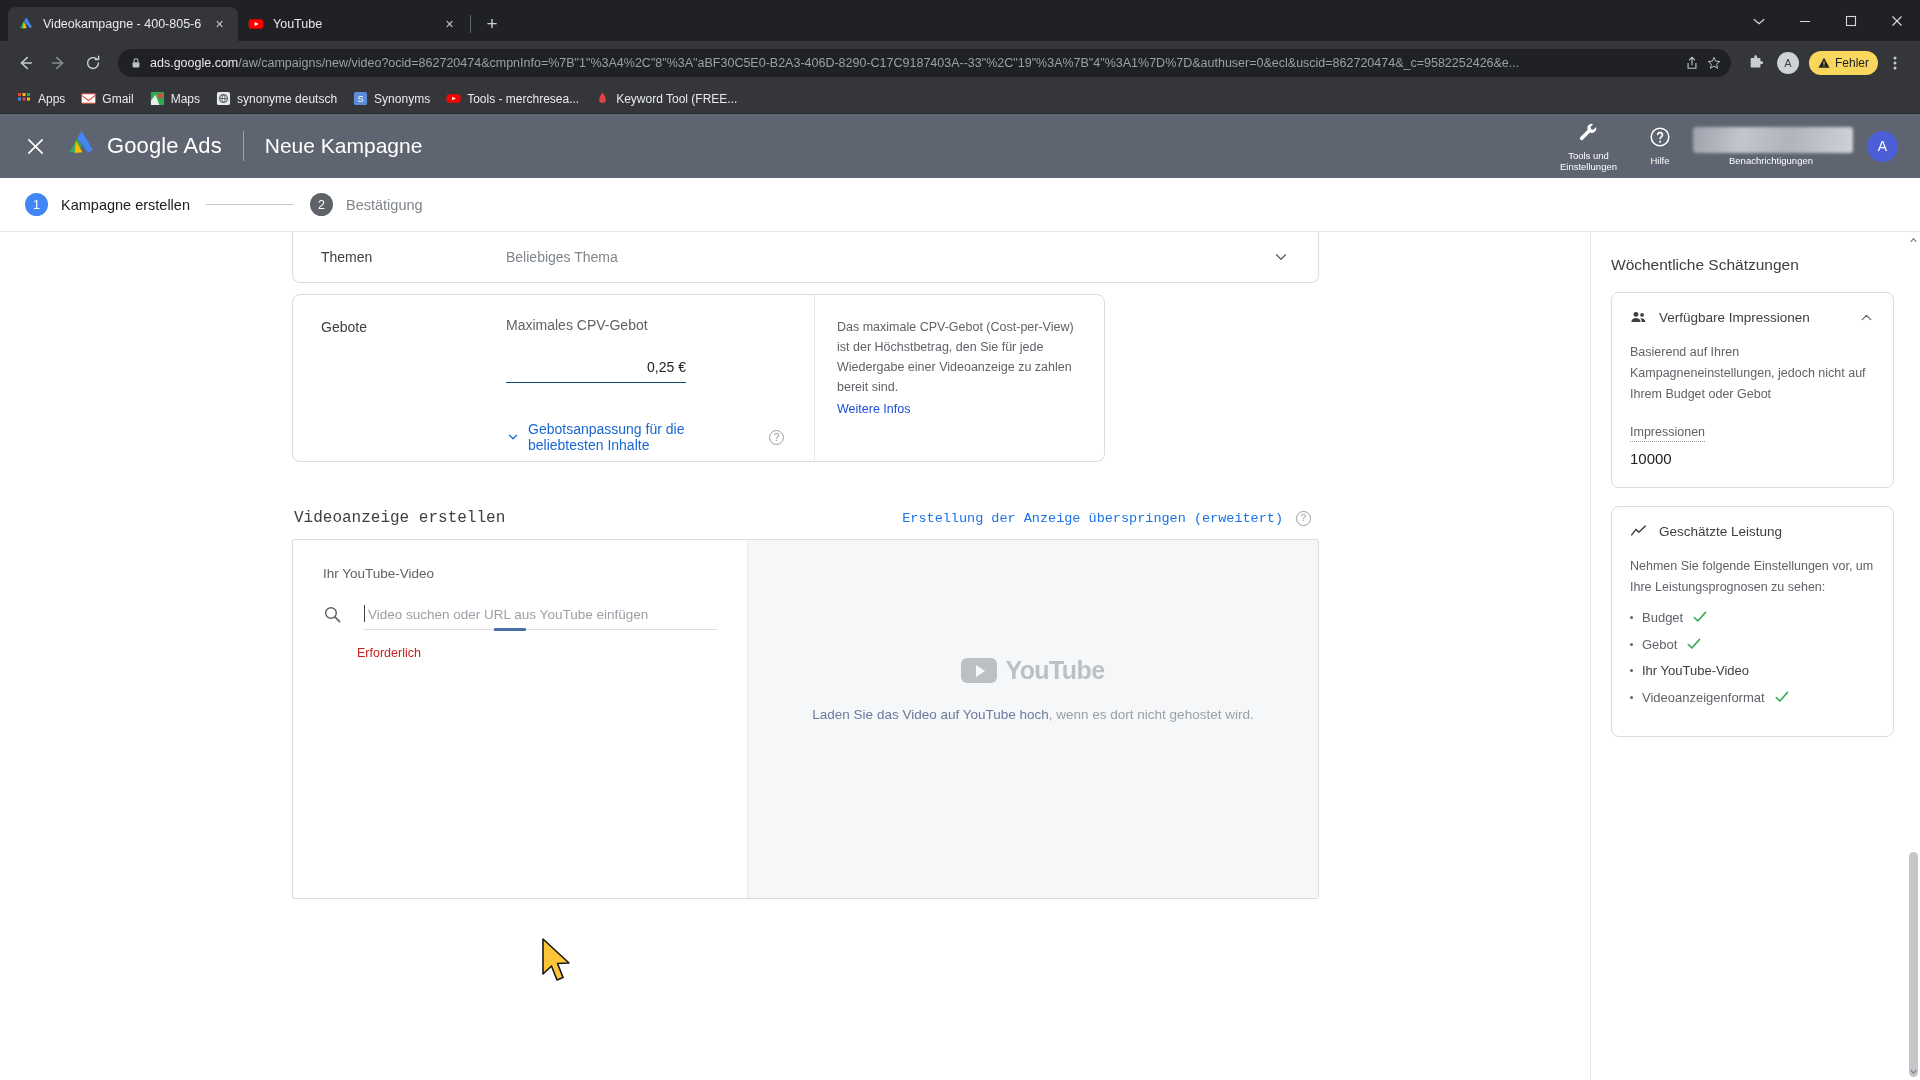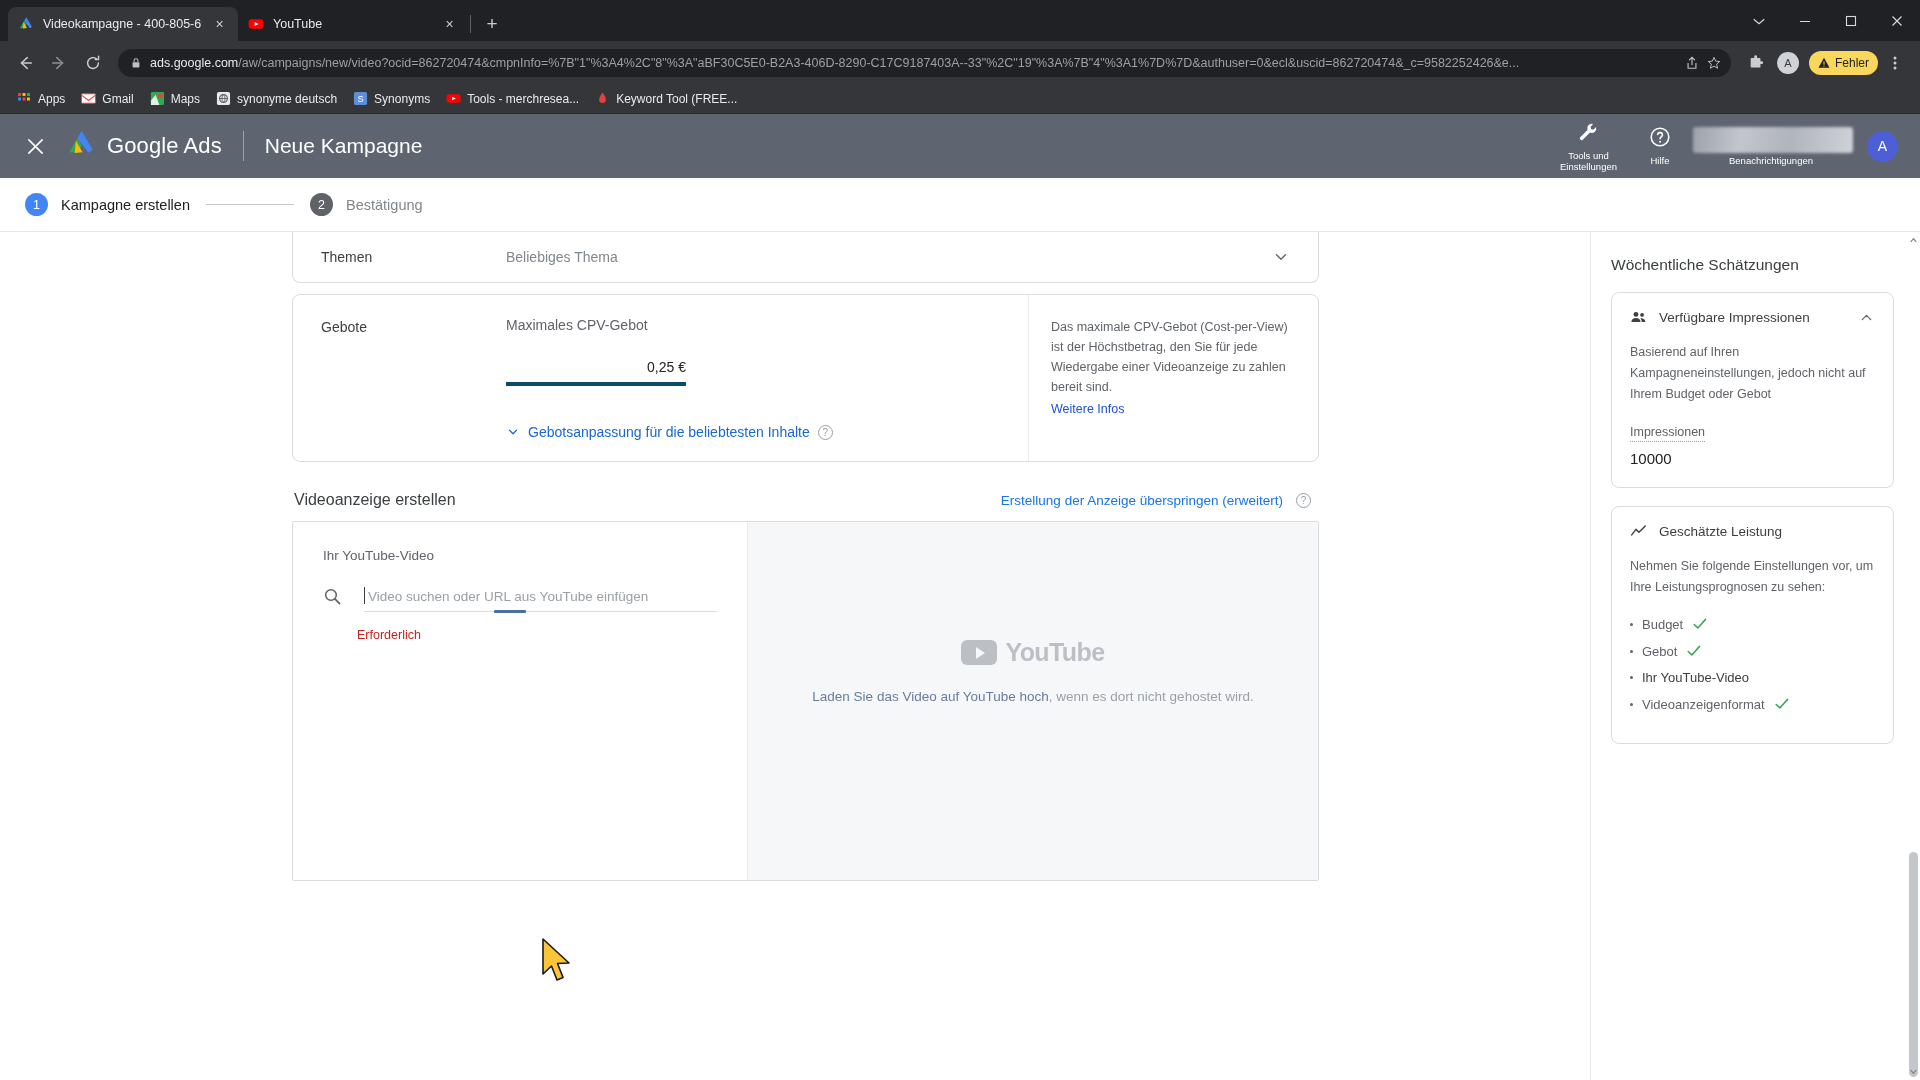--- a/index.html
+++ b/index.html
@@ -137,50 +137,50 @@
 
   .row {
     display: flex; align-items: center; min-height: 50px; padding: 0 28px 0 28px;
   }
   .row + .row { border-top: 1px solid #e8eaed; }
   .row-label { width: 185px; font-size: 14px; color: #3c4043; flex: none; }
   .row-value { flex: 1; font-size: 14px; color: #80868b; }
   .chev { color: #5f6368; flex: none; display: flex; align-items: center; }
 
   .gebote-card {
-    margin-left: 292px; width: 1027px; background: #fff; border: 1px solid #dadce0;
+    margin-left: 292px; width: 813px; background: #fff; border: 1px solid #dadce0;
     border-radius: 8px; margin-top: 11px; display: flex; min-height: 168px;
   }
   .gebote-left { flex: 1; padding: 22px 0 0 28px; display: flex; }
   .gebote-label { width: 185px; font-size: 14px; color: #3c4043; flex: none; padding-top: 2px; }
   .gebote-body { flex: 1; padding-right: 30px; }
   .gebote-sublabel { font-size: 14px; color: #5f6368; margin-bottom: 26px; }
   .bid-field {
-    width: 180px; border-bottom: 4px solid #0c4a6e; text-align: right;
+    width: 180px; border-bottom: 1px solid #0c4a6e; text-align: right;
     font-size: 14px; color: #202124; padding-bottom: 7px;
   }
   .expander {
     display: flex; align-items: center; gap: 8px; margin-top: 38px;
     font-size: 14px; color: #1967d2;
   }
   .expander .chev-sm { color: #1967d2; display: flex; align-items: center; }
   .help-circle {
     width: 15px; height: 15px; border-radius: 50%; border: 1.3px solid #9aa0a6;
     color: #9aa0a6; font-size: 10px; display: inline-flex; align-items: center;
     justify-content: center; flex: none;
   }
   .gebote-right {
     width: 290px; border-left: 1px solid #e8eaed; padding: 22px 28px 20px 22px; flex: none;
   }
   .gebote-right p { font-size: 12.5px; line-height: 20px; color: #5f6368; }
   .gebote-right a { font-size: 12.5px; line-height: 20px; color: #1d4ed8; text-decoration: none; display: block; margin-top: 2px; }
 
   .section-head {
     margin-left: 292px; width: 1027px; display: flex; align-items: center;
-    margin-top: 29px; padding: 0 8px 0 2px;
+    margin-top: 47px; padding: 0 8px 0 2px; font-family: Liberation Mono, monospace;
   }
   .section-title { font-size: 16px; color: #3c4043; }
   .section-head .sp { flex: 1; }
   .skip-link { font-size: 13.5px; color: #1a73e8; text-decoration: none; }
   .section-head .help-circle { margin-left: 13px; }
 
   .video-card {
     margin-left: 292px; width: 1027px; background: #fff; border: 1px solid #dadce0;
     border-top: 1px solid #dadce0; border-radius: 2px; margin-top: 12px; display: flex;
     min-height: 360px;
@@ -226,21 +226,21 @@
   .side-card { border: 1px solid #dadce0; border-radius: 8px; padding: 16px 18px 20px 18px; margin-bottom: 18px; }
   .side-card-head { display: flex; align-items: center; gap: 12px; margin-bottom: 16px; }
   .side-card-title { font-size: 13.5px; color: #3c4043; flex: 1; }
   .side-ico { color: #3c4043; flex: none; display: flex; align-items: center; }
   .side-body { font-size: 12.5px; line-height: 21px; color: #5f6368; }
   .metric-label {
     font-size: 12.5px; color: #5f6368; margin-top: 20px;
     border-bottom: 1px dotted #9aa0a6; display: inline-block; padding-bottom: 2px;
   }
   .metric-value { font-size: 15px; color: #202124; margin-top: 8px; }
-  .bullets { margin-top: 18px; text-align: right; }
+  .bullets { margin-top: 11px; text-align: right; }
   .bullet { display: flex; align-items: center; gap: 9px; margin-bottom: 11px; font-size: 13px; }
   .bullet .dot { width: 3px; height: 3px; border-radius: 50%; background: #5f6368; flex: none; }
   .bullet .bl-text { color: #5f6368; }
   .bullet.pending .bl-text { color: #3c4043; }
   .check { color: #34a853; display: flex; align-items: center; flex: none; }
 
   
   .vscroll {
     position: absolute; right: 0; top: 0; width: 13px; height: 100%; background: #fff;
   }

